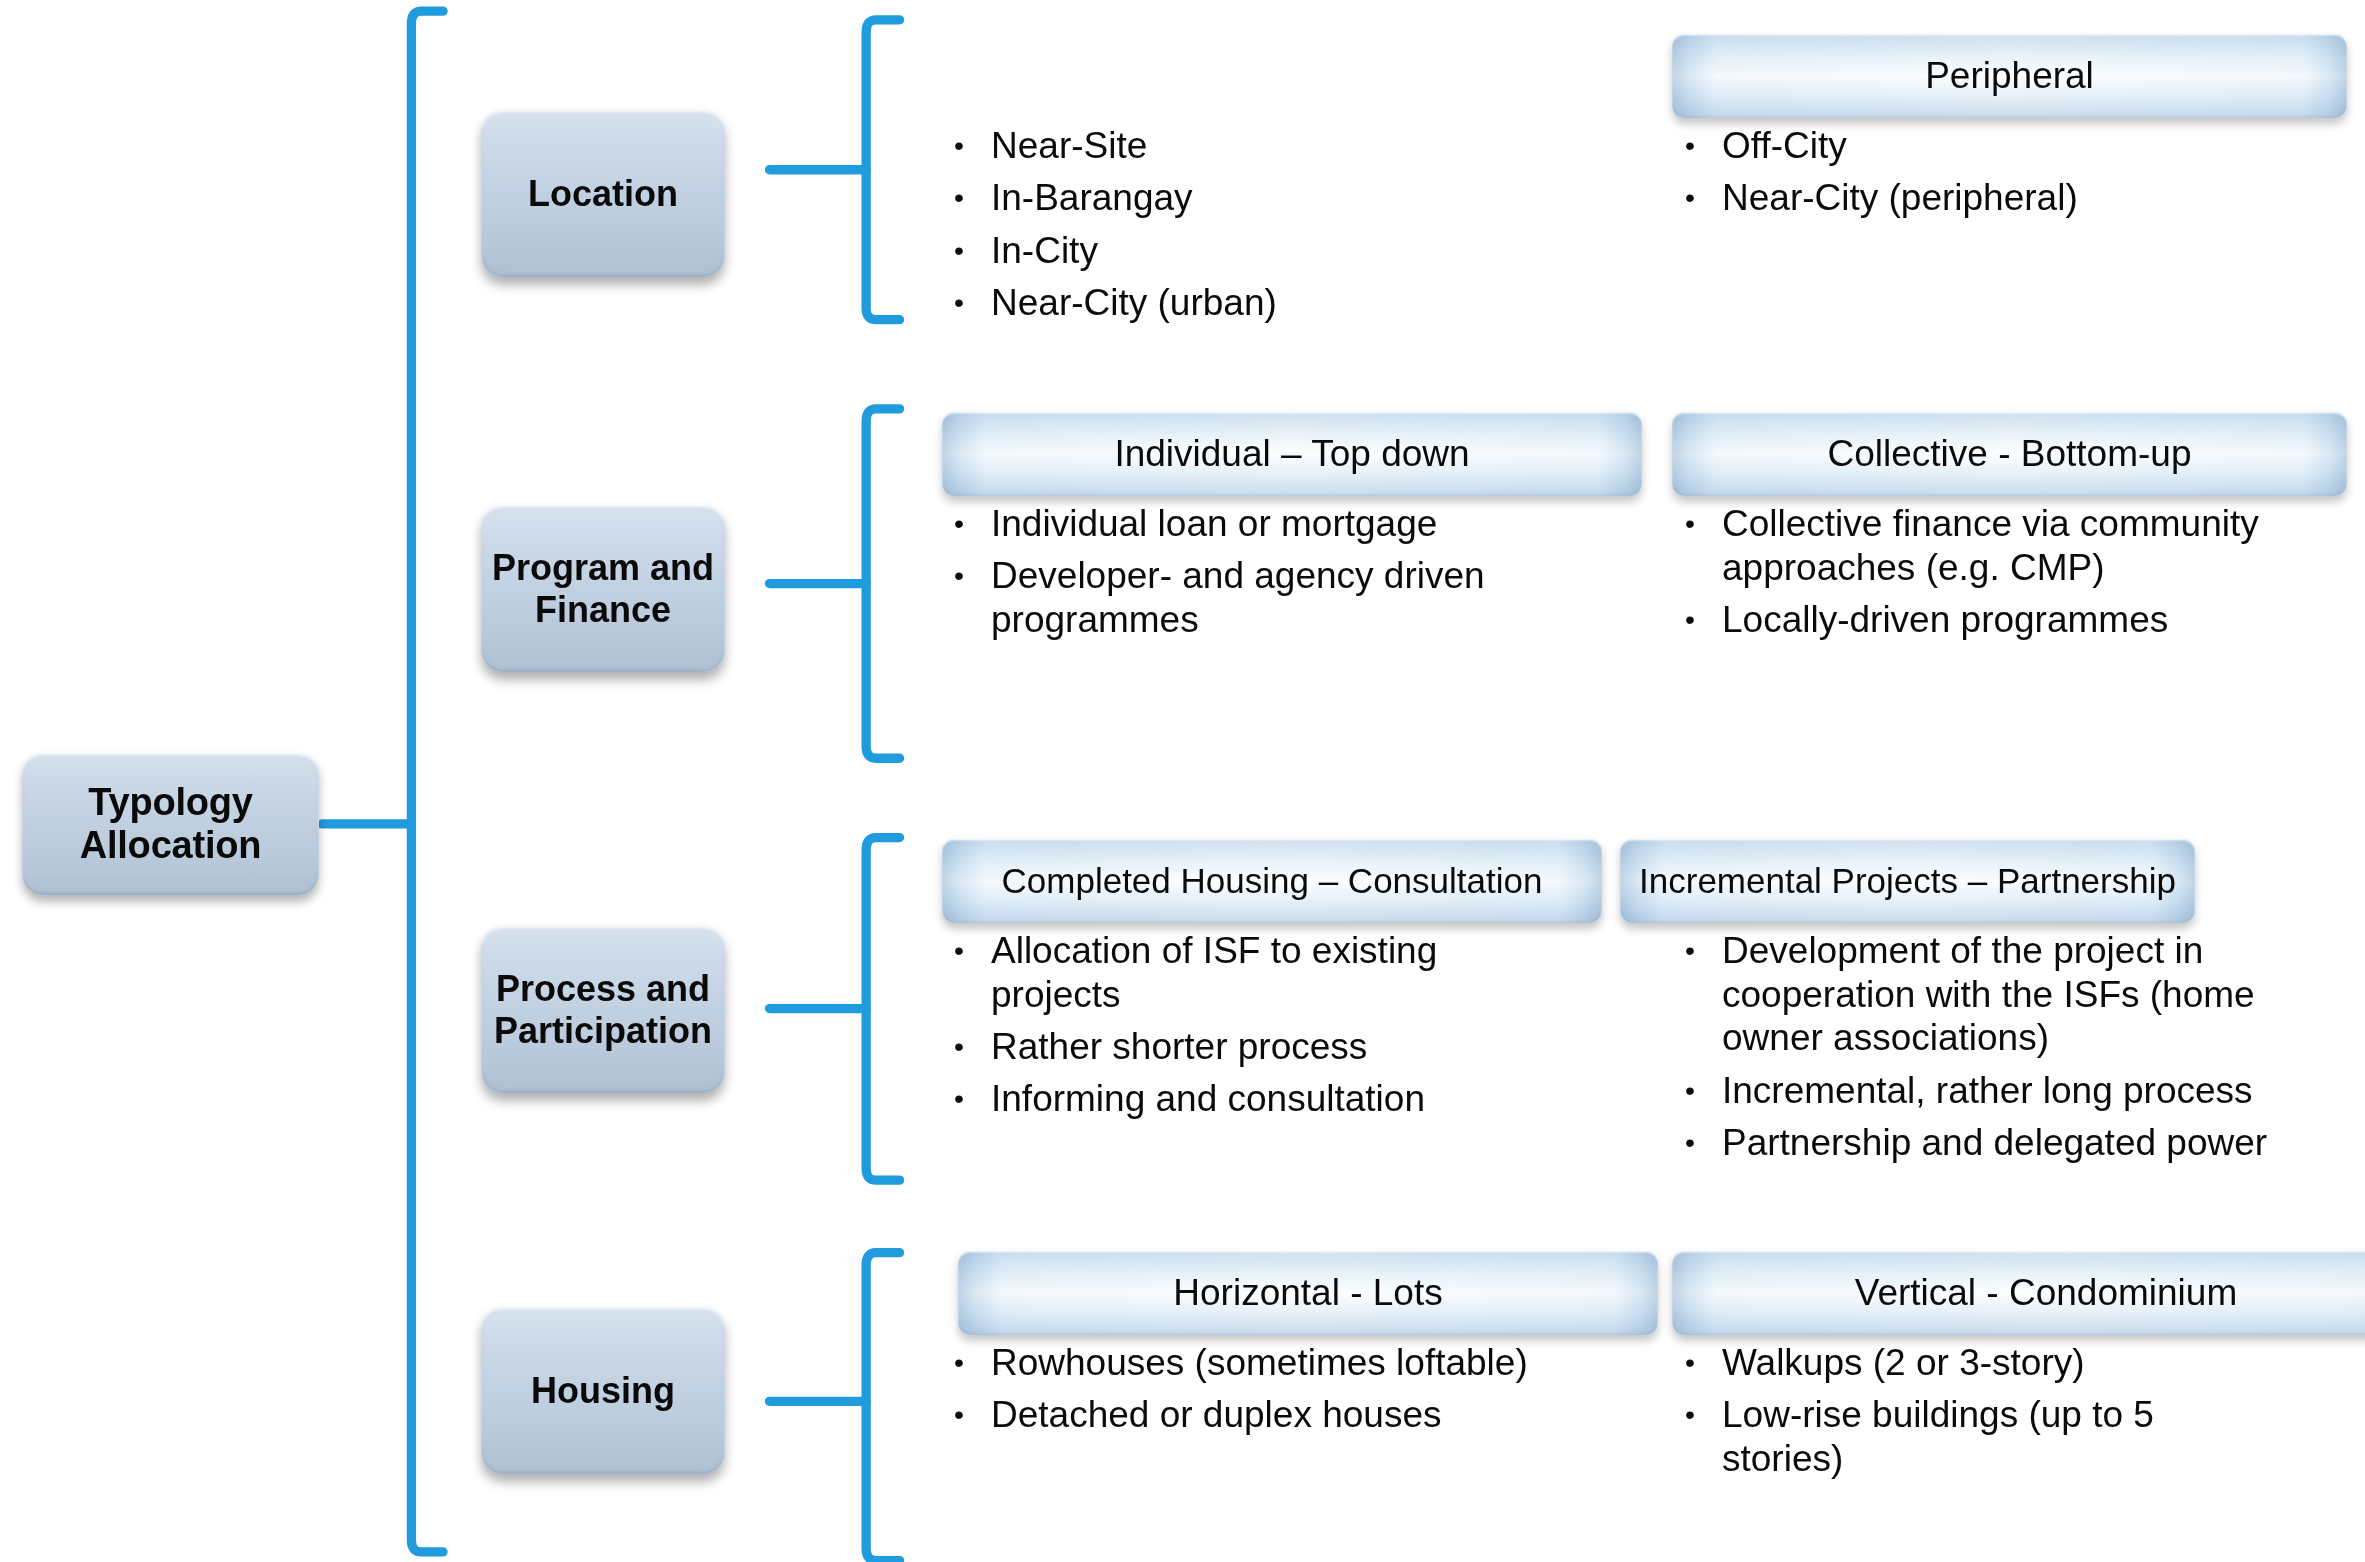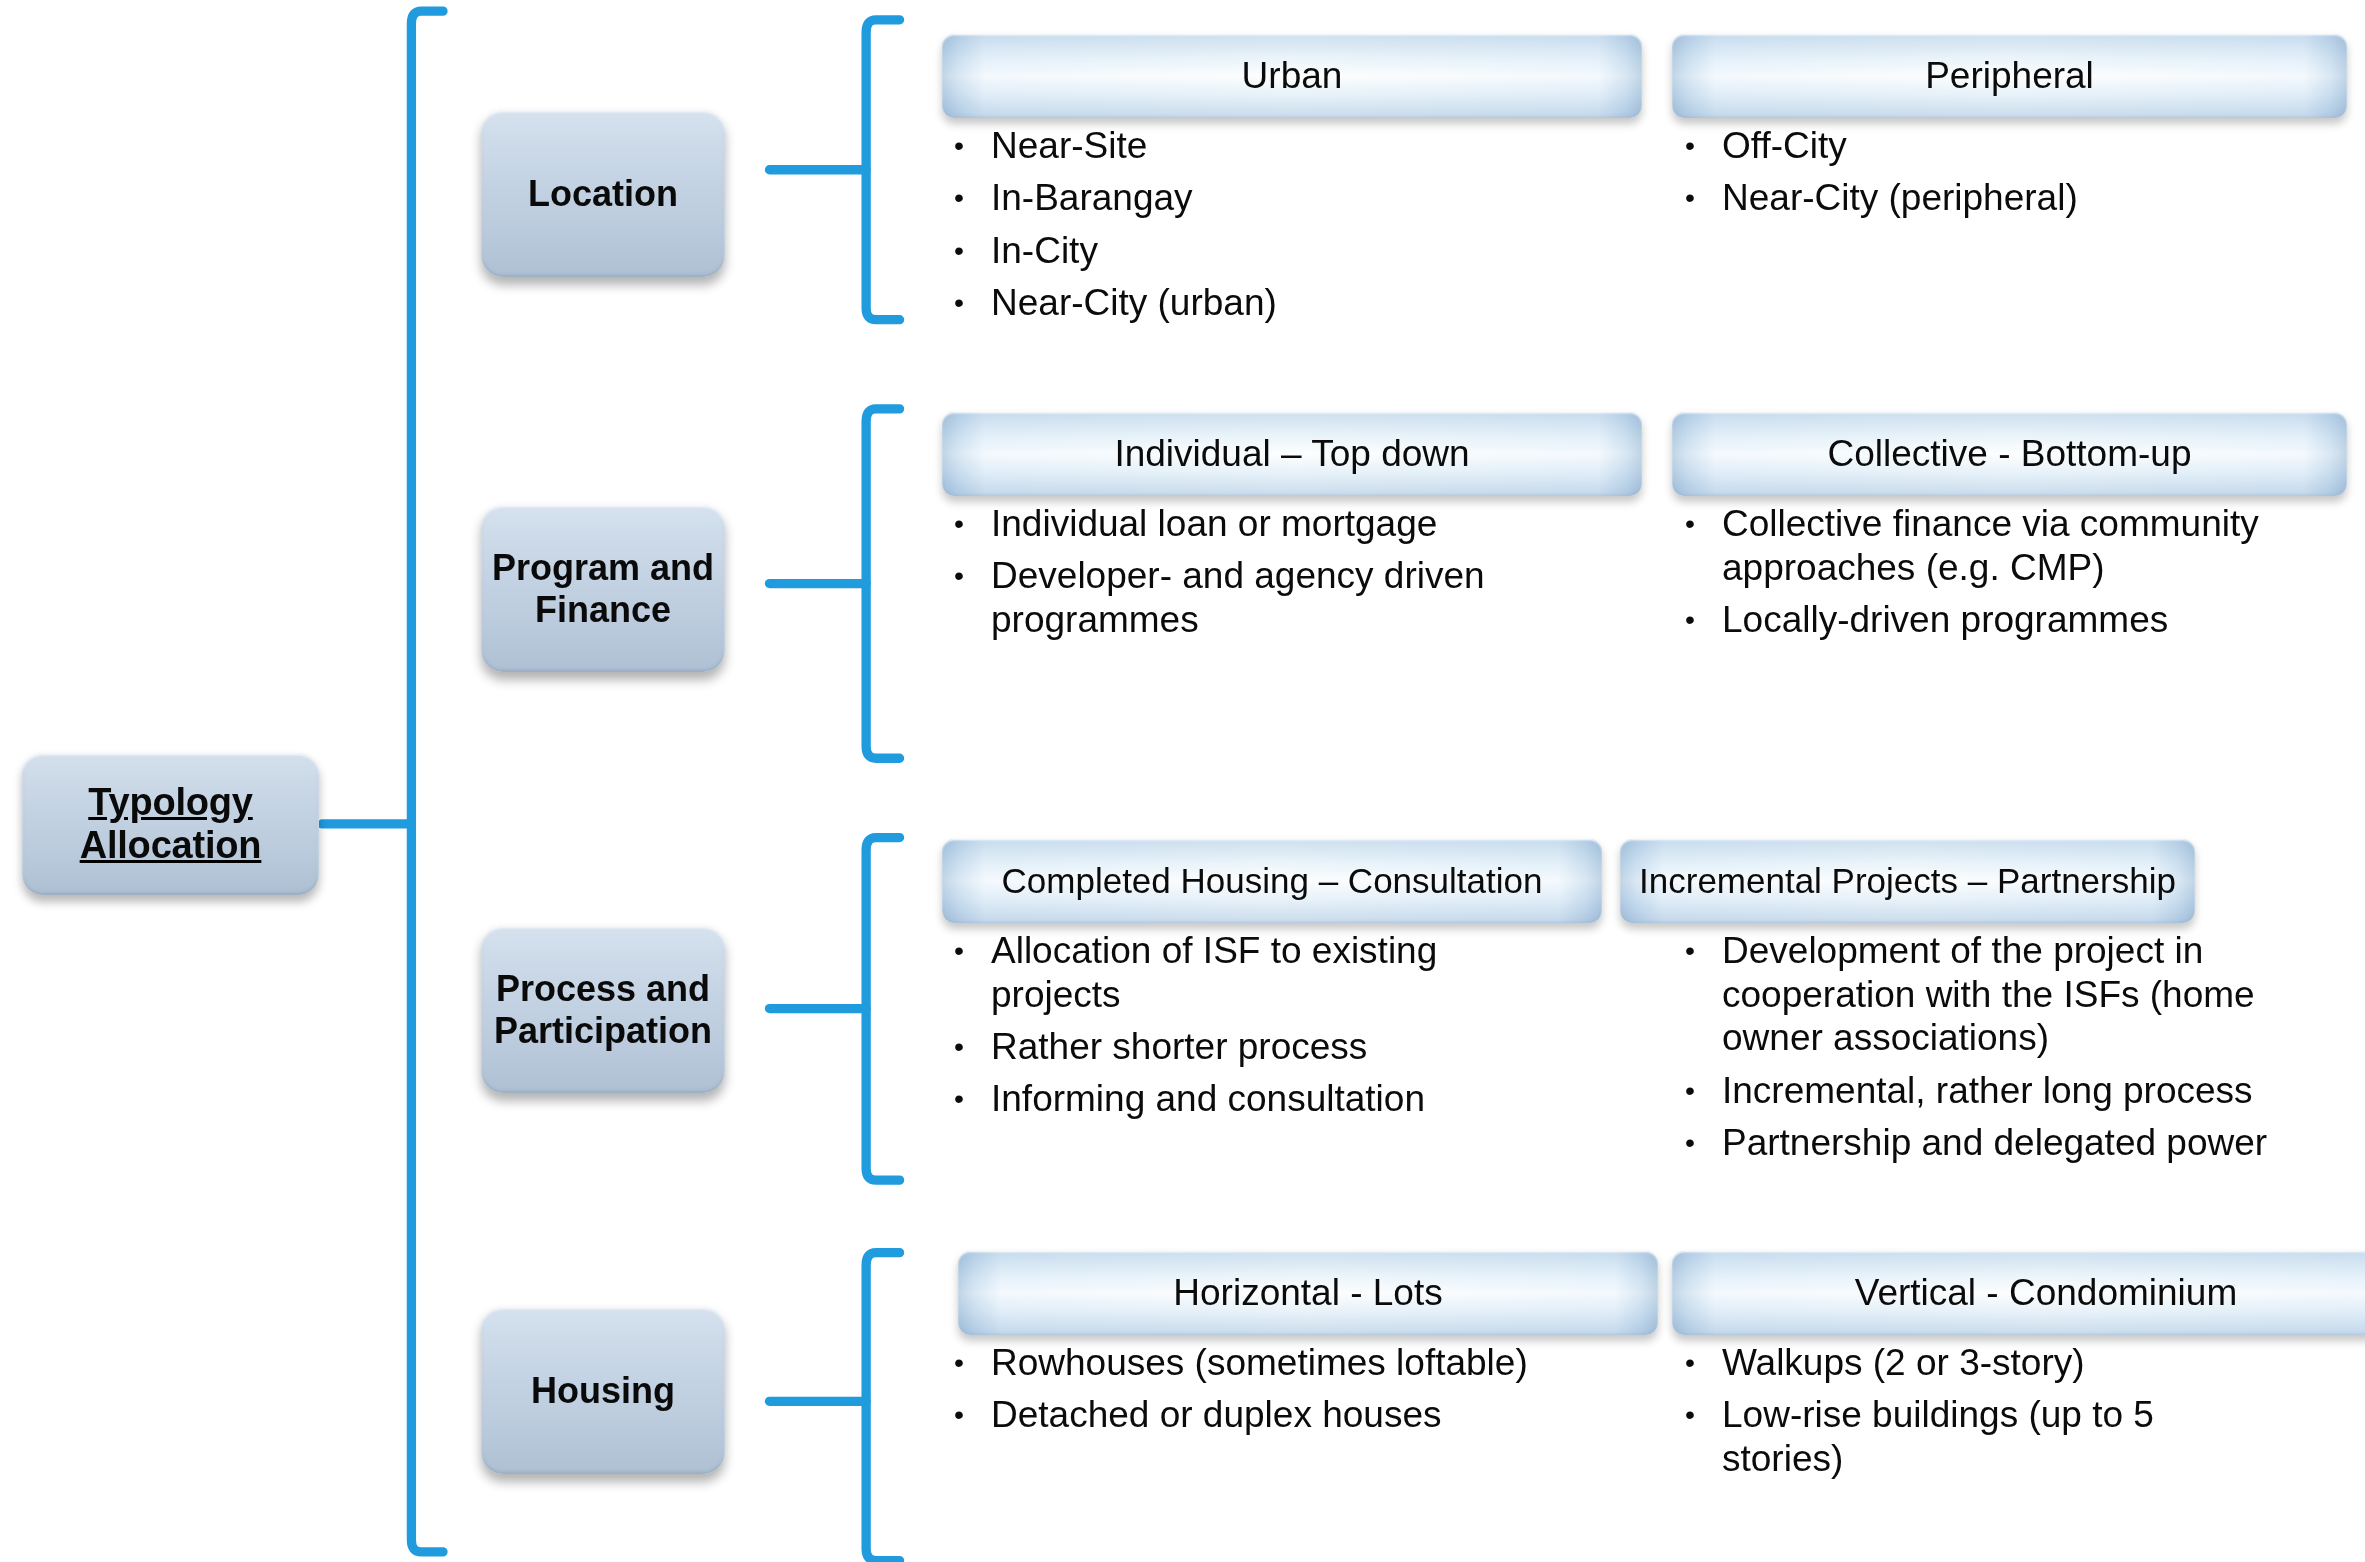--- a/index.html
+++ b/index.html
@@ -13,21 +13,21 @@
   
   svg.connectors{position:absolute;left:0;top:0;width:2366px;height:1563px;pointer-events:none;}
 
   
   .root-box{
     position:absolute;left:22px;top:753px;width:297px;height:142px;
     border-radius:21px;
     background:linear-gradient(180deg,#d4e0ec 0%,#c8d6e5 28%,#b9cadc 72%,#adbfd2 100%);
     box-shadow:0 6.2px 10px rgba(0,0,0,.28), inset 0 1.9px 2.5px rgba(255,255,255,.85),
                inset 0 -1.9px 3.1px rgba(120,140,165,.40);
-    display:flex;align-items:center;justify-content:center;text-align:center;text-decoration:underline;
+    display:flex;align-items:center;justify-content:center;text-align:center;
   }
   .root-box .lbl{
     font-size:38px;font-weight:bold;color:#0a0a0a;line-height:1.12;letter-spacing:-0.2px;
   }
 
   
   .cat-box{
     position:absolute;width:244px;
     border-radius:22px;
     background:linear-gradient(180deg,#d6e2ee 0%,#cad8e7 26%,#bbcbdd 70%,#aec0d3 100%);
@@ -90,23 +90,20 @@
     <div class="lbl">
       <div>Typology</div>
       <div>Allocation</div>
     </div>
   </div>
 
   <div class="cat-box" style="left:481px;top:110px;height:167px;">
     <div class="lbl">Location</div>
   </div>
 
-  <div class="hdr" style="left:942px;top:34px;width:700px;">
-    <div class="lbl">Urban</div>
-  </div>
   <ul class="blist" style="left:954px;top:124px;width:694px;">
     <li>
         <span class="dot">•</span>
         <span class="txt">Near-Site</span>
       </li>
     <li>
         <span class="dot">•</span>
         <span class="txt">In-Barangay</span>
       </li>
     <li>

